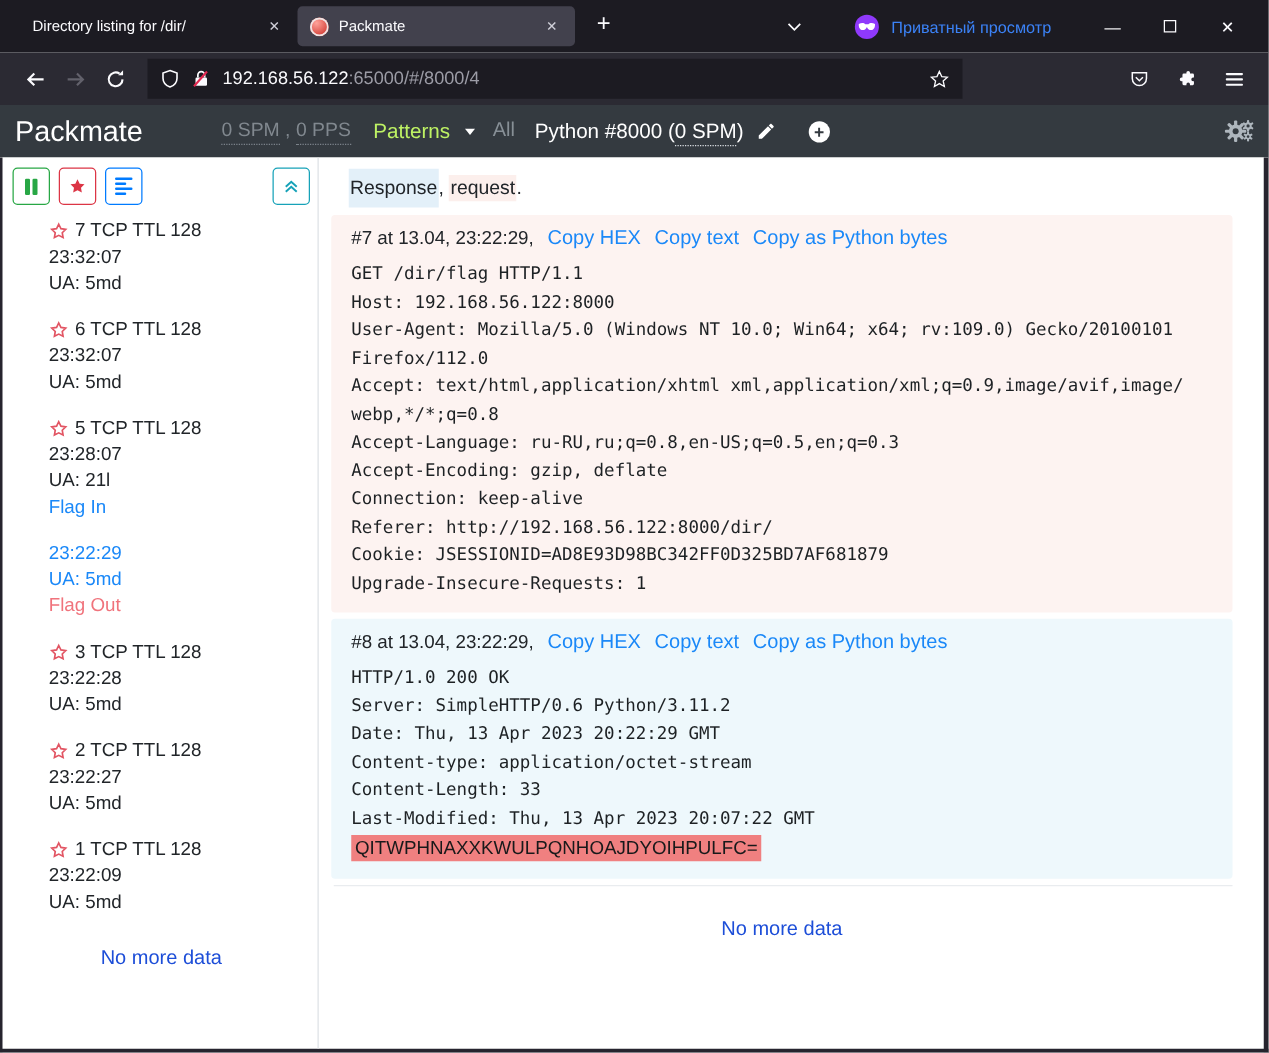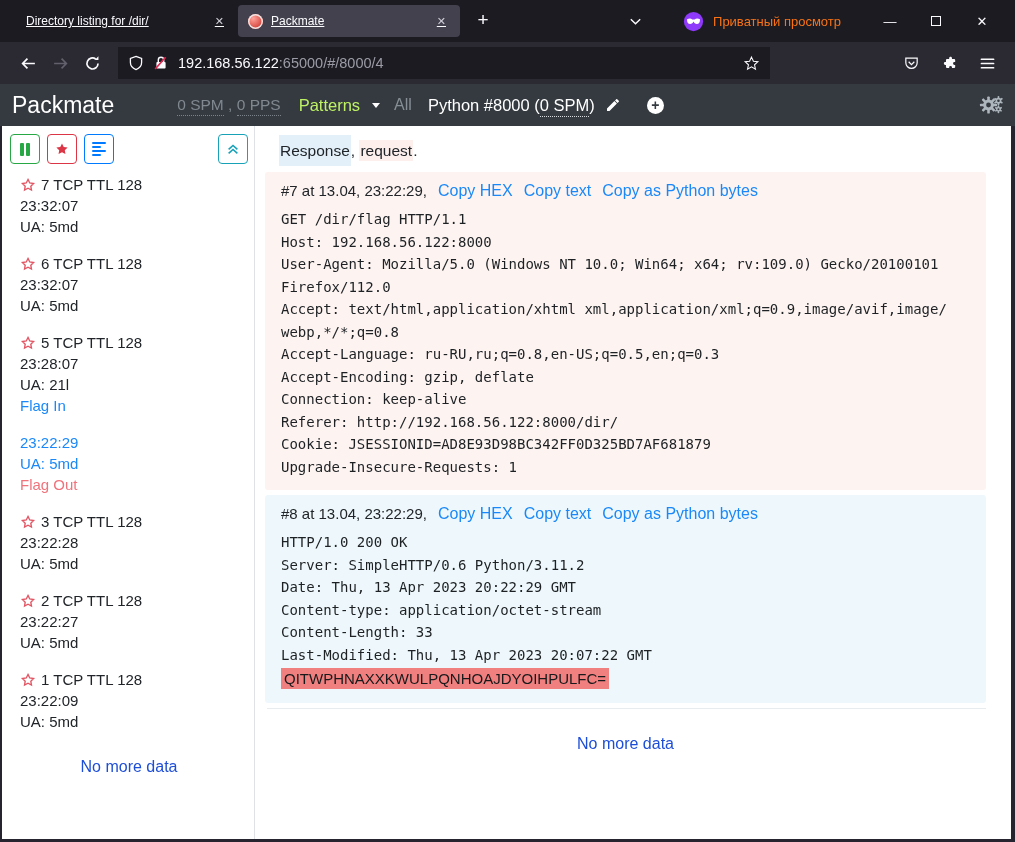--- a/index.html
+++ b/index.html
@@ -5,31 +5,31 @@
   * { box-sizing: border-box; }
   html,body { margin:0; padding:0; background:#26242e; }
   .window {
     width:1015px; height:842px; background:#fff; overflow:hidden;
     font-family:"Liberation Sans", sans-serif; display:flex; flex-direction:column;
     position:relative;
   }
   
   .tabbar { flex:0 0 42px; background:#1c1b22; display:flex; align-items:center; padding:0 10px 0 16px; }
   .tab { display:flex; align-items:center; gap:8px; height:32px; border-radius:4px;
-         padding:0 10px; width:222px; color:#fbfbfe; font-size:12px; cursor:default;text-decoration:underline; }
+         padding:0 10px; width:222px; color:#fbfbfe; font-size:12px; cursor:default; }
   .tab.active { background:#42414d; }
   .tab-title { flex:1; overflow:hidden; white-space:nowrap; }
   .tab-close { color:#cfcfd8; font-size:11px; padding:2px 4px; }
   .favicon { width:15px; height:15px; border-radius:50%; flex:none;
              background:radial-gradient(circle at 35% 30%, #ffa39a, #d6453d 70%);
              box-shadow:0 0 0 1.5px #efe3e3 inset; }
   .newtab-btn { color:#fbfbfe; font-size:19px; width:30px; height:30px; line-height:28px;
                 text-align:center; margin-left:8px; }
   .alltabs-btn { width:30px; height:30px; display:flex; align-items:center; justify-content:center; margin-left:122px; }
-  .private-badge { display:flex; align-items:center; gap:9px; color:#f97316; font-size:13px; margin-left:auto; margin-right:26px; }
+  .private-badge { display:flex; align-items:center; gap:9px; color:#3b82f6; font-size:13px; margin-left:auto; margin-right:26px; }
   .mask-icon { width:21px; height:21px; }
   .win-controls { display:flex; align-items:center; }
   .win-btn { width:46px; height:34px; display:flex; align-items:center; justify-content:center; color:#fbfbfe; font-size:13px; }
   .max-box { width:10px; height:10px; border:1.3px solid #fbfbfe; }
   .min-dash { letter-spacing:0; }
   
   .toolbar { flex:0 0 42px; background:#2b2a33; display:flex; align-items:center; padding:0 12px; }
   .nav-btn { width:32px; height:32px; display:flex; align-items:center; justify-content:center; border-radius:4px; }
   .urlbar { flex:1; max-width:652px; height:32px; background:#1c1b22; border-radius:0;
             display:flex; align-items:center; gap:9px; margin:0 58px 0 10px; padding:0 10px; }
@@ -60,21 +60,21 @@
   .sbtn { width:30px; height:30px; border-radius:4px; border:1px solid; background:#fff;
           display:flex; align-items:center; justify-content:center; gap:2px; }
   .sbtn-green { border-color:#28a745; }
   .sbtn-red { border-color:#dc3545; }
   .sbtn-blue { border-color:#007bff; }
   .sbtn-teal { border-color:#17a2b8; margin-left:auto; }
   .pause-bar { width:4px; height:13px; background:#28a745; border-radius:1px; }
   .list-lines { display:flex; flex-direction:column; gap:2px; width:14px; }
   .list-lines div { height:2px; background:#007bff; border-radius:1px; }
   .stream-list { padding:10px 10px 0 10px; font-size:15px; color:#212529; }
-  .stream-item { line-height:21px; margin-bottom:16px; cursor:pointer; }
+  .stream-item { line-height:21px; margin-bottom:16px; cursor:pointer;margin-left:19px; }
   .stream-id { display:flex; align-items:center; gap:5px; }
   .stream-item.selected, .stream-item.selected .stream-time, .stream-item.selected .stream-ua { color:#1a88f8; }
   .flag-link { cursor:pointer; }
   .flag-in { color:#1a88f8; }
   .flag-out { color:#f0737c; }
   .no-more { color:#1d4ed8; text-align:center; font-size:16px; margin-top:26px; }
   
   .main { flex:1; padding:14px 25px 0 10px; overflow:hidden; }
   .legend { margin:2px 0 12px 14px; font-size:15.5px; color:#212529; }
   .hl-resp { background:#e3f0f9; padding:7px 1px; }

